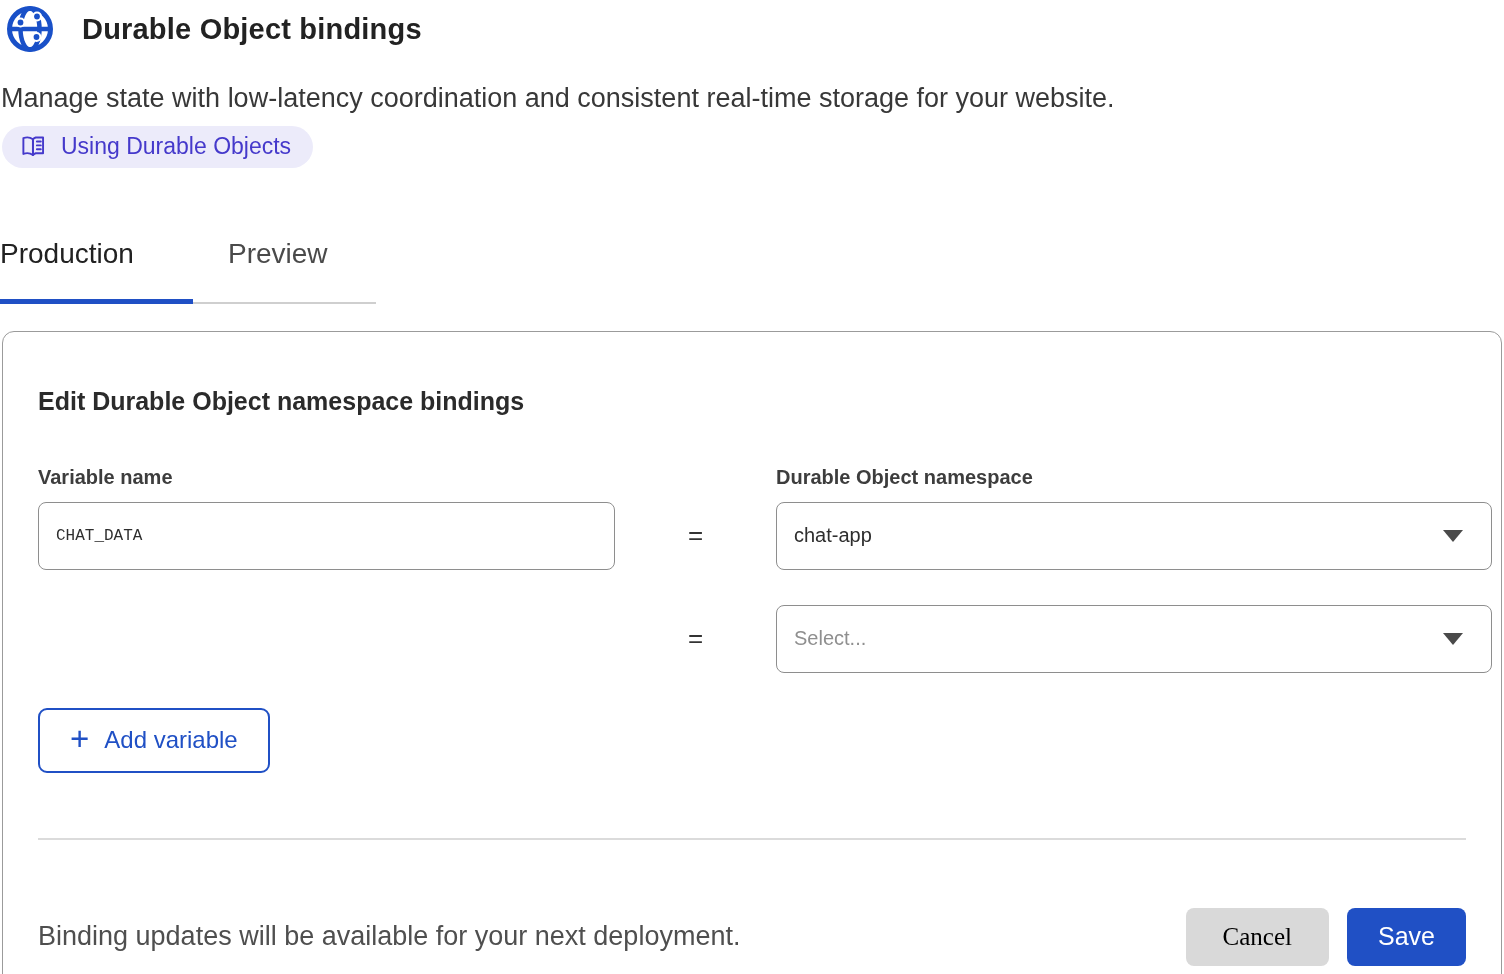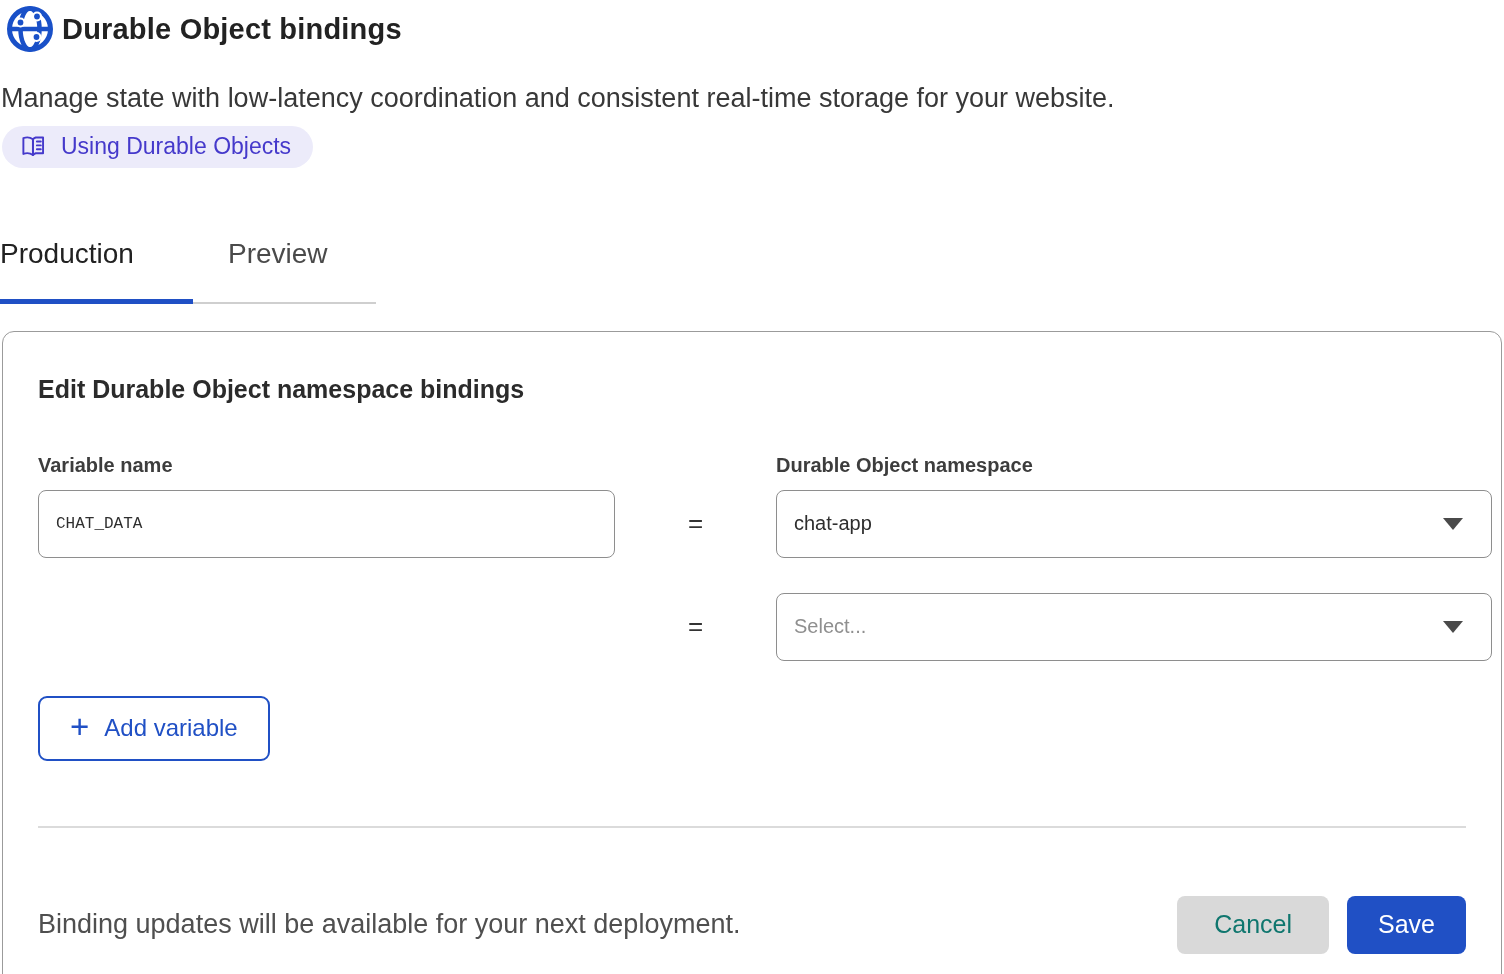--- a/index.html
+++ b/index.html
@@ -16,21 +16,21 @@
     --placeholder:#8F8F8F;
   }
   *{box-sizing:border-box;margin:0;padding:0;}
   html,body{background:#fff;}
   body{
     width:1504px;height:974px;overflow:hidden;
     font-family:"Liberation Sans", sans-serif;
     color:var(--text-dark);
   }
   
-  .header{display:flex;align-items:center;gap:8px;padding:5px 0 0 6px;height:53px;}
+  .header{display:flex;align-items:center;gap:28px;padding:5px 0 0 6px;height:53px;}
   .header svg{display:block;}
   .page-title{font-size:29px;font-weight:700;color:#222;letter-spacing:.2px;}
   .description{margin:29px 0 0 1px;font-size:27px;line-height:1.25;color:var(--text-body);}
   .docs-pill{
     display:inline-flex;align-items:center;gap:14px;
     margin:10px 0 0 2px;height:42px;padding:0 22px 0 18px;
     background:var(--pill-bg);border-radius:21px;border:none;cursor:pointer;
     color:var(--link-purple);font-size:23px;font-family:inherit;
   }
   .docs-pill svg{display:block;}
@@ -38,21 +38,21 @@
   .tabs{display:flex;margin-top:56px;width:376px;}
   .tab{cursor:pointer;font-size:28px;padding-bottom:29px;margin-top:14px;}
   .tab-production{width:193px;color:#212121;font-weight:500;border-bottom:5px solid var(--accent);}
   .tab-preview{width:183px;color:#4a4a4a;font-weight:400;padding-left:35px;border-bottom:2px solid #cfcfcf;}
   
   .card{
     margin:27px 2px 0 2px;
     border:1px solid var(--card-border);border-radius:12px;
     padding:42px 35px 35px 35px;background:#fff;
   }
-  .card-heading{font-size:25px;font-weight:700;color:#2b2b2b;line-height:31px;margin-bottom:48px;}
+  .card-heading{font-size:25px;font-weight:700;color:#2b2b2b;line-height:31px;margin-bottom:48px;margin-top:12px;}
   .grid{display:grid;grid-template-columns:577px 69px 716px 1fr;align-items:center;gap:46px;}
   .labels-row{margin-bottom:13px;}
   .col-label{font-size:20px;font-weight:700;color:#3d3d3d;line-height:24px;}
   .col-label.ns{grid-column:3;}
   .binding-row{margin-bottom:35px;}
   .text-input{
     grid-column:1;height:68px;width:577px;
     border:1px solid var(--input-border);border-radius:8px;
     padding:0 17px;font-size:16px;font-family:Liberation Mono, monospace;color:#2e2e2e;background:#fff;
   }
@@ -77,21 +77,21 @@
     border:2px solid var(--accent);border-radius:9px;
     color:var(--accent);font-size:24px;font-weight:500;font-family:inherit;
   }
   .add-btn .plus{font-size:33px;font-weight:300;line-height:1;margin-top:-3px;}
   .divider{border:none;border-top:2px solid var(--divider);margin-top:65px;}
   
   .footer{display:flex;align-items:center;margin-top:68px;}
   .note{flex:1;font-size:27px;color:var(--text-gray);}
   .footer-buttons{display:flex;gap:18px;}
   .btn{height:58px;border:none;border-radius:8px;font-size:25px;font-family:inherit;cursor:pointer;}
-  .btn-cancel{background:var(--cancel-bg);color:#0f766e;padding:12px 37px;}
+  .btn-cancel{background:var(--cancel-bg);color:#000000;padding:12px 37px;font-family:Liberation Serif, serif;}
   .btn-save{background:var(--accent);color:#fff;padding:0 31px;}
 </style>
 </head>
 <body>
 
 
 
 
 <div class="header">
   <span>

